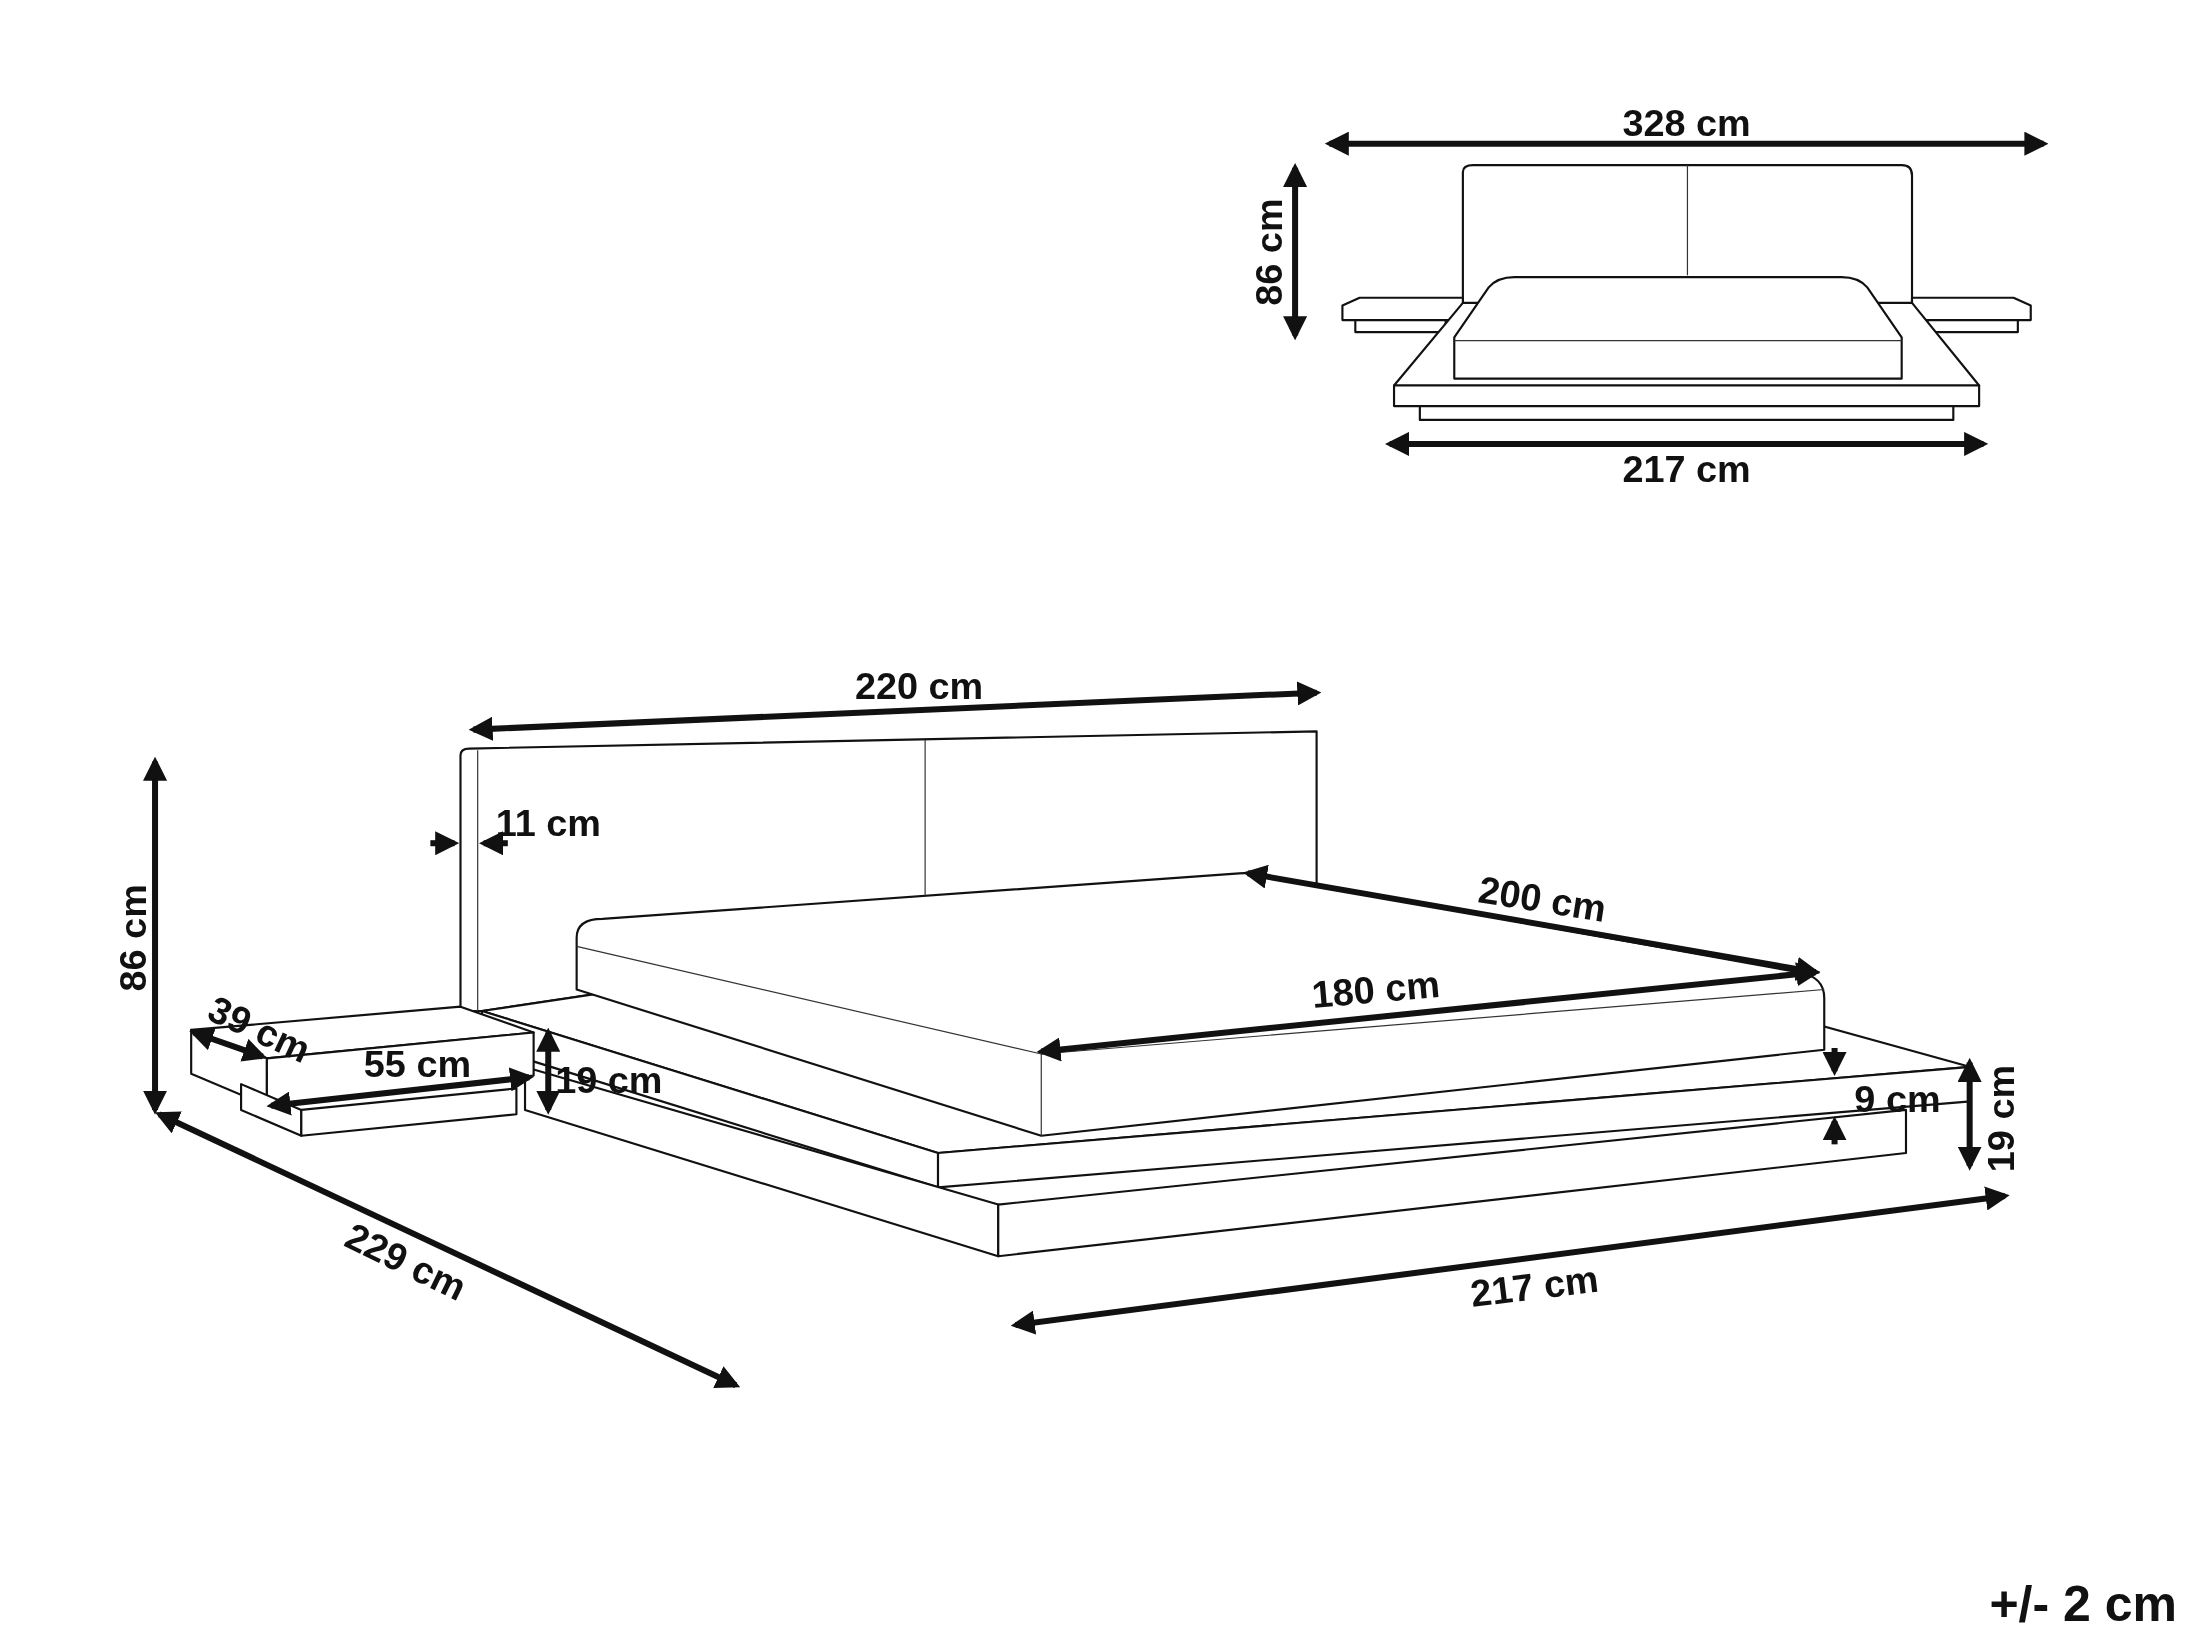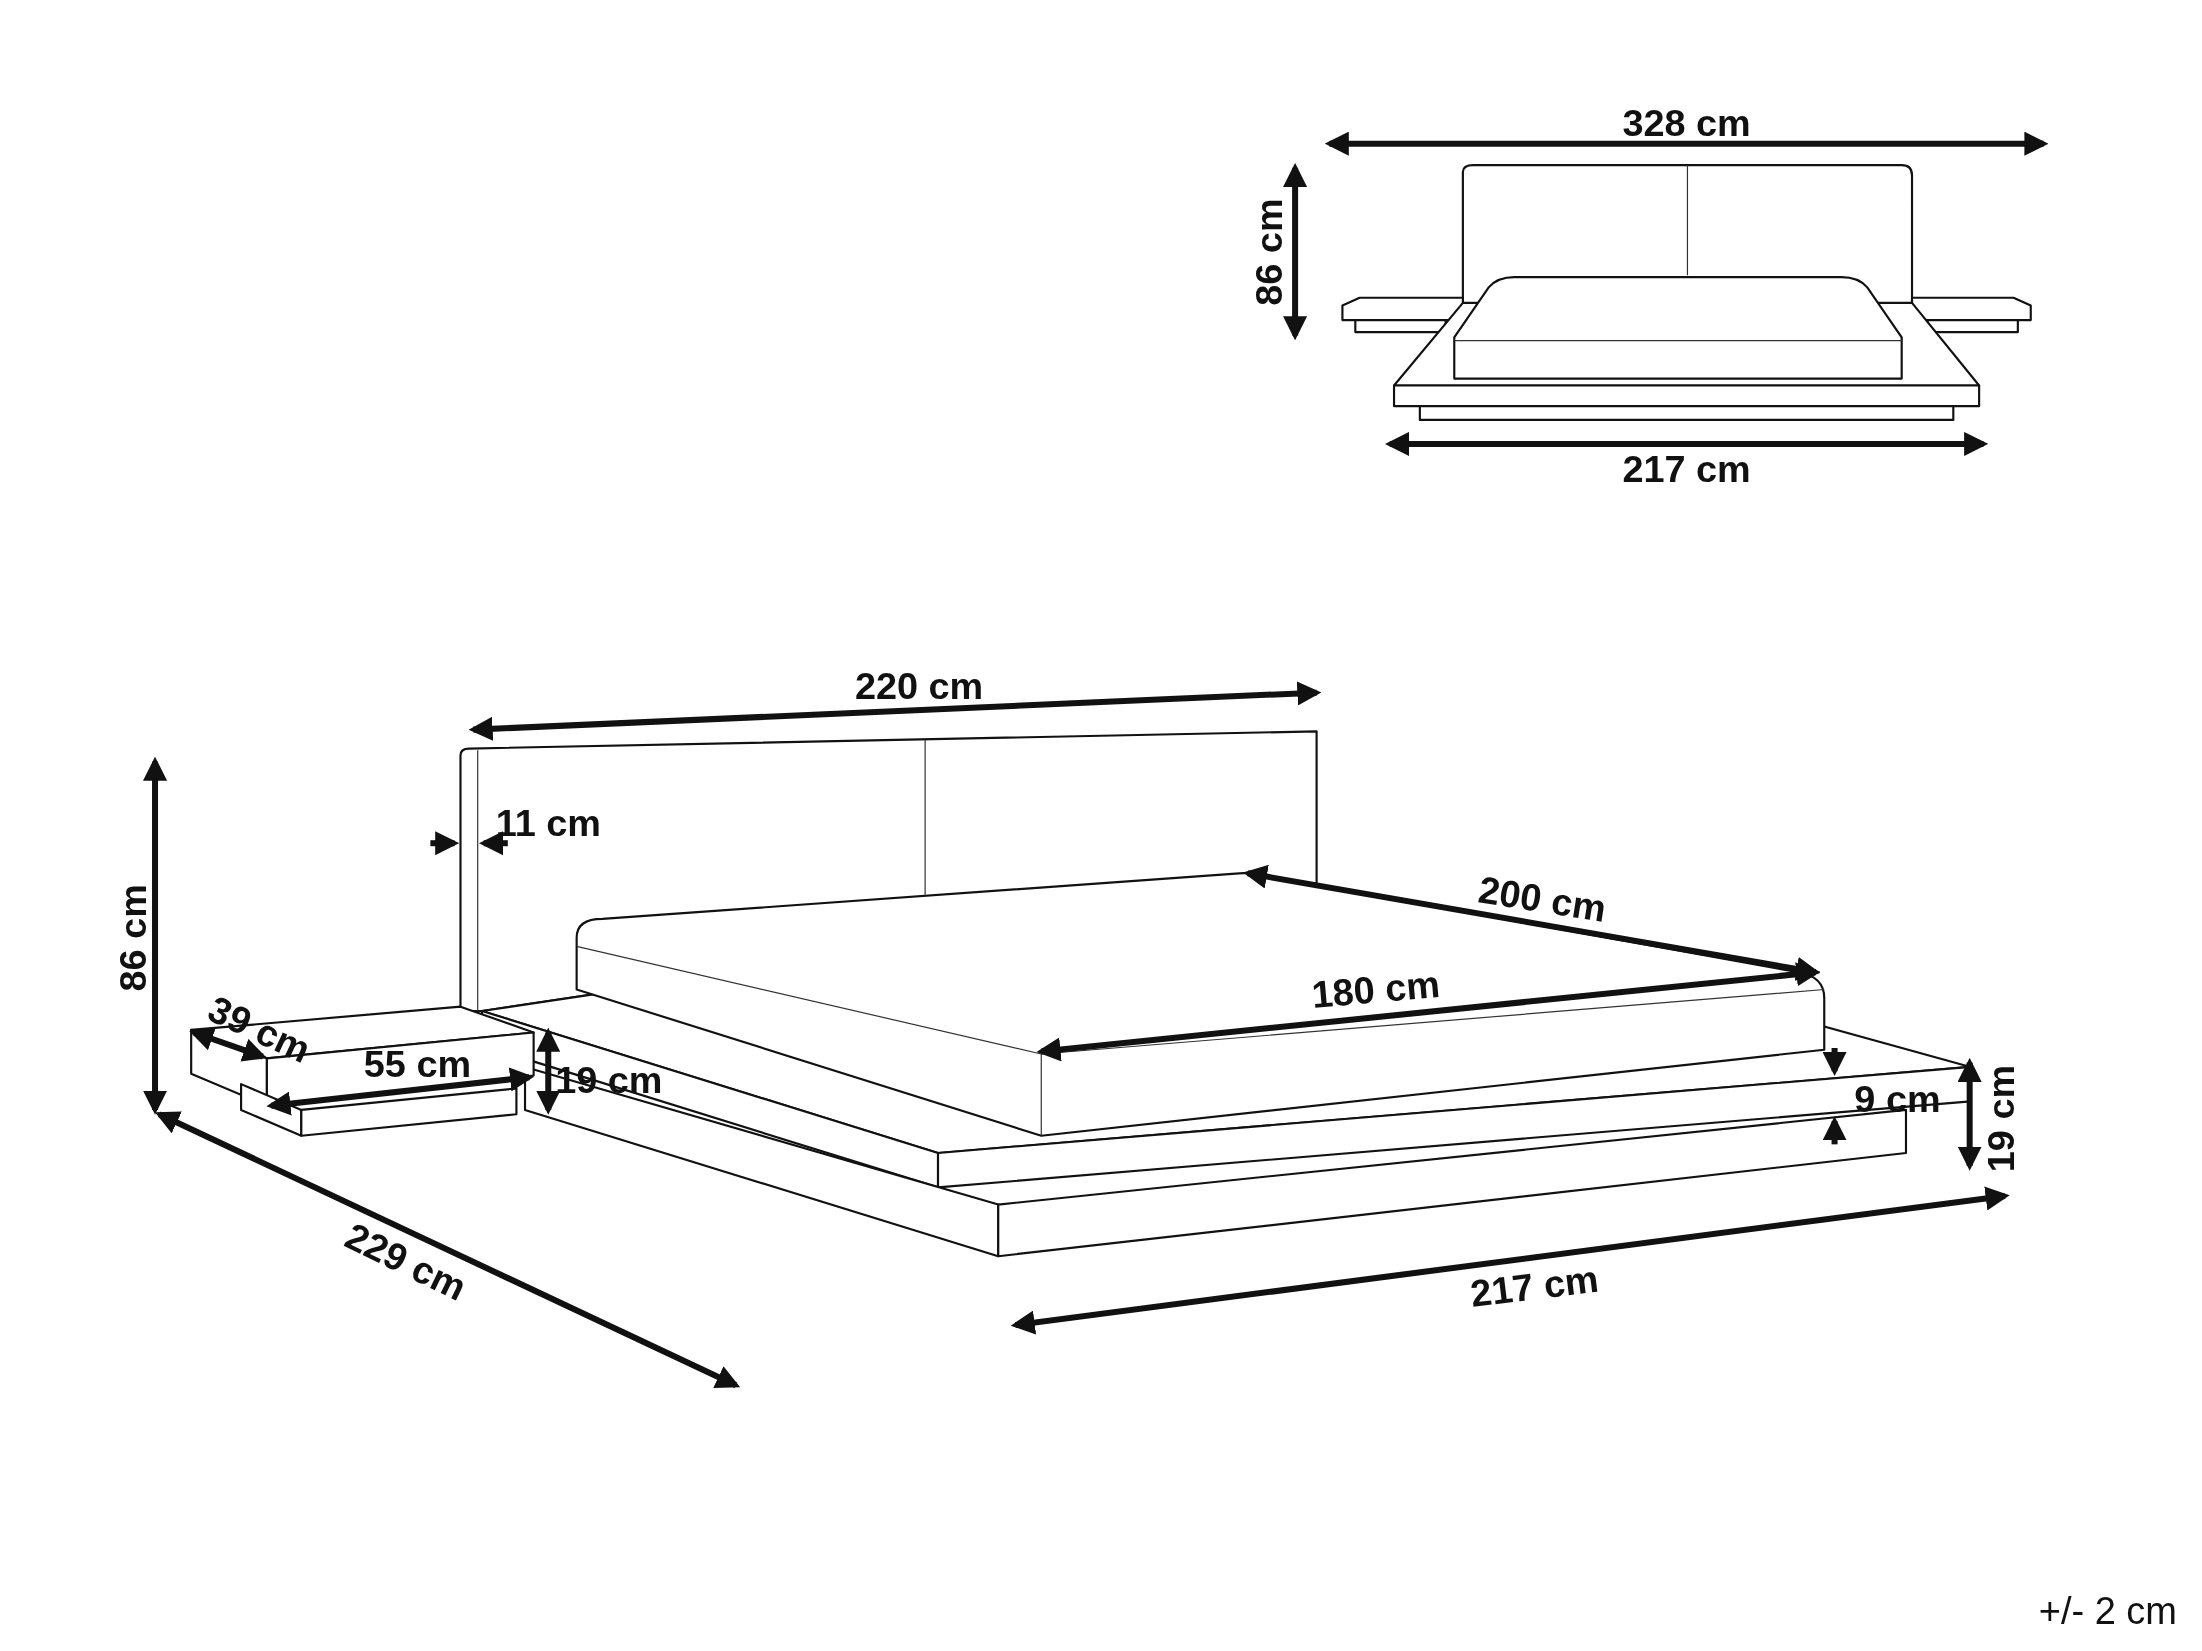--- a/index.html
+++ b/index.html
@@ -2,21 +2,21 @@
 <html style="font-size:13.8px"><head>
 <meta charset="utf-8">
 <style>
   html, body { margin:0; padding:0; background:#ffffff; }
   body { width:2203px; height:1652px; position:relative; overflow:hidden; font-family:"Liberation Sans", sans-serif; }
   svg { position:absolute; left:0; top:0; }
   .lbl { font-family:"Liberation Sans", sans-serif; font-weight:bold; fill:#111111; font-size:44px; }
   .ln { stroke:#111; stroke-width:2.5; fill:#fff; stroke-linejoin:round; }
   .thin { stroke:#333; stroke-width:1.4; fill:none; }
   .dim { stroke:#111; stroke-width:7; fill:none; }
-  .tol { position:absolute; right:26px; bottom:19px; font-weight:normal; font-size:38px; color:#111; }
+  .tol { position:absolute; right:26px; bottom:19px; font-weight:bold; font-size:50px; color:#111; }
 </style>
 </head>
 <body>
 
 <svg width="2203" height="1652" viewBox="0 0 2560 1920">
   <defs>
     <marker id="ah" viewBox="0 0 10 10" refX="8" refY="5" markerWidth="4" markerHeight="4" orient="auto-start-reverse">
       <path d="M0,0 L10,5 L0,10 z" fill="#111"></path>
     </marker>
   </defs>

